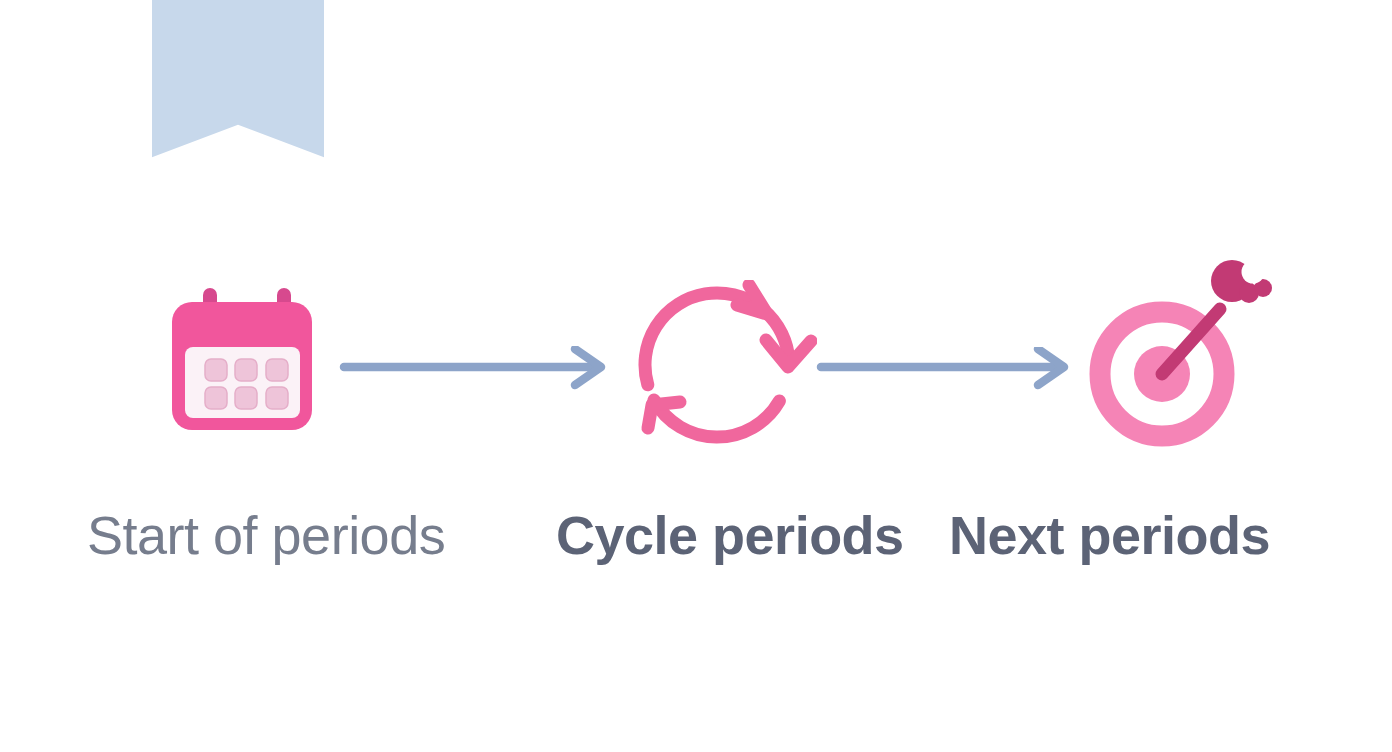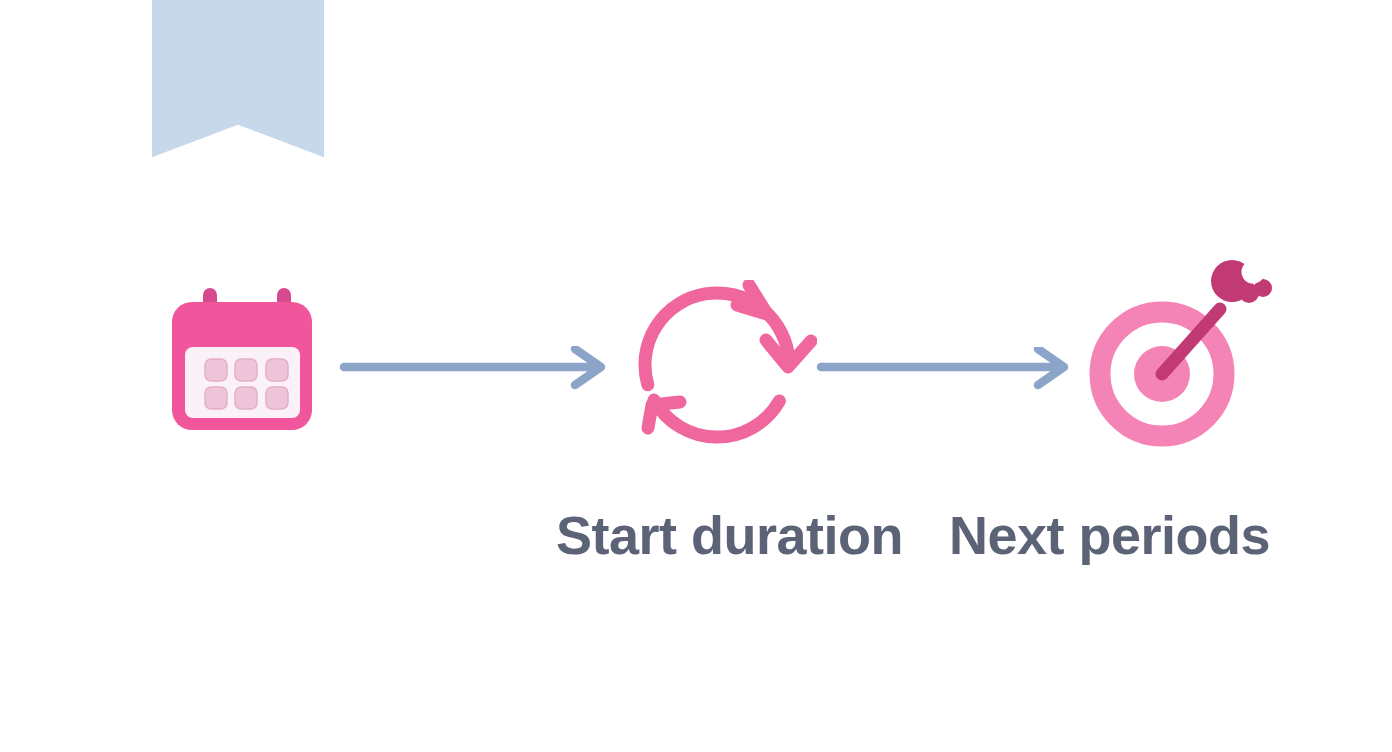--- a/index.html
+++ b/index.html
@@ -78,16 +78,17 @@
     <circle cx="73" cy="115" r="28" fill="#f584b6"></circle>
     <g fill="#c23a74">
       <line x1="73" y1="115" x2="131" y2="50" stroke="#c23a74" stroke-width="13" stroke-linecap="round"></line>
       <circle cx="143" cy="22" r="21"></circle>
       <circle cx="160" cy="34" r="10"></circle>
       <circle cx="174" cy="29" r="9"></circle>
     </g>
     <circle cx="164" cy="13" r="11.5" fill="#ffffff"></circle>
   </svg>
 
-  <div class="step-label label-2">Start duration</div>
+  <div class="step-label label-1">Start of periods</div>
+  <div class="step-label label-2">Cycle periods</div>
   <div class="step-label label-3">Next periods</div>
 
 </div>
 
 </body></html>

